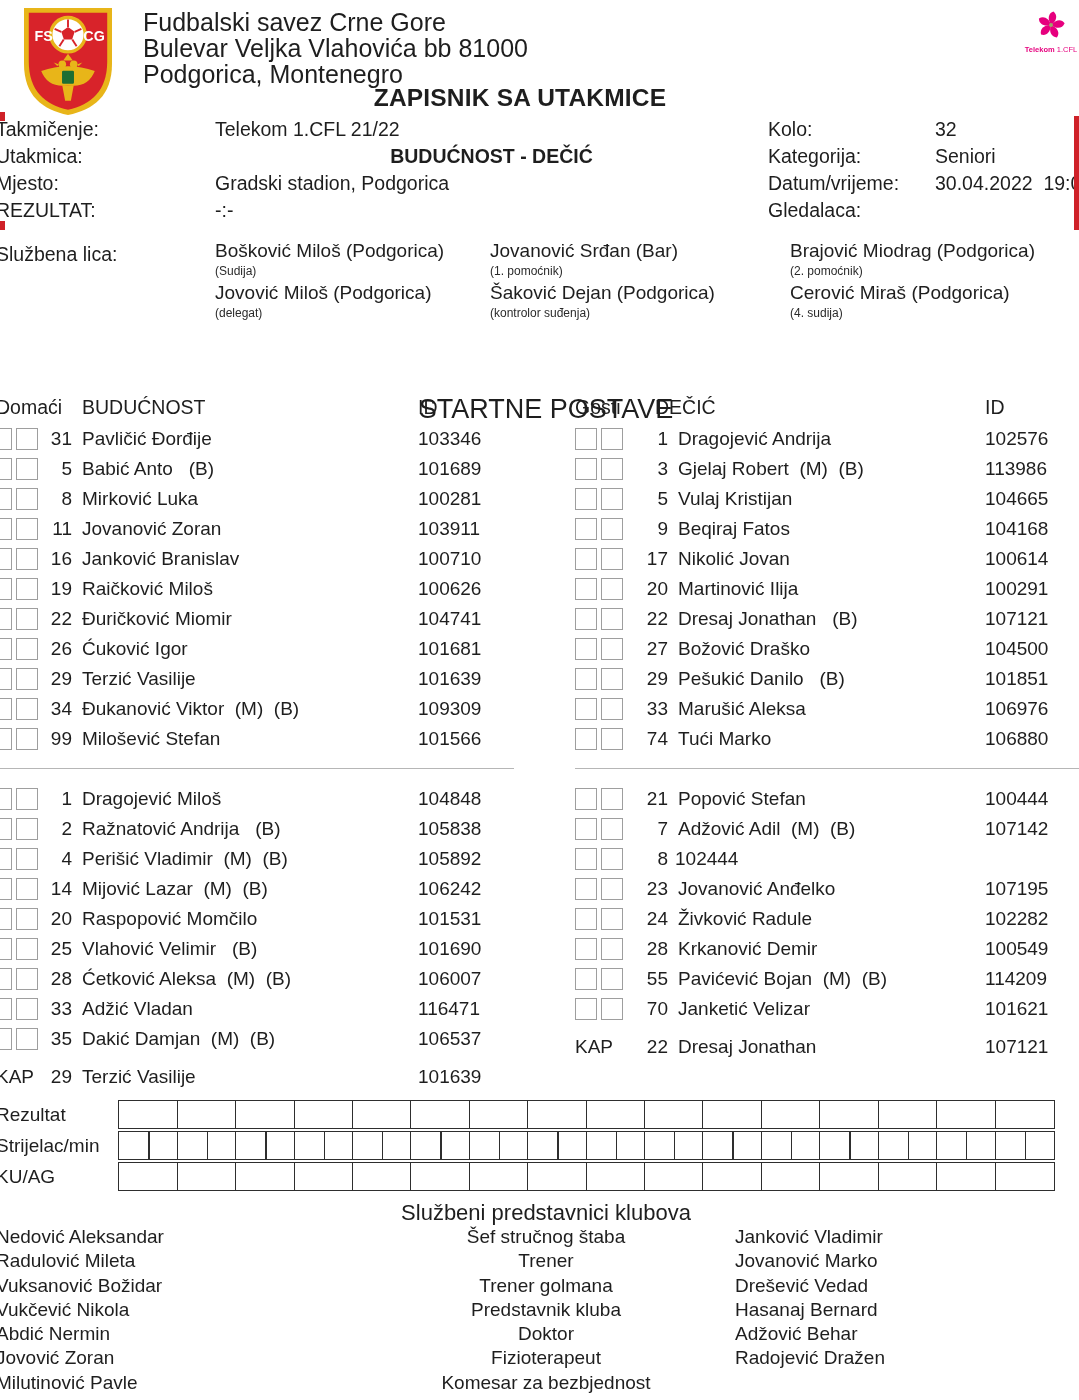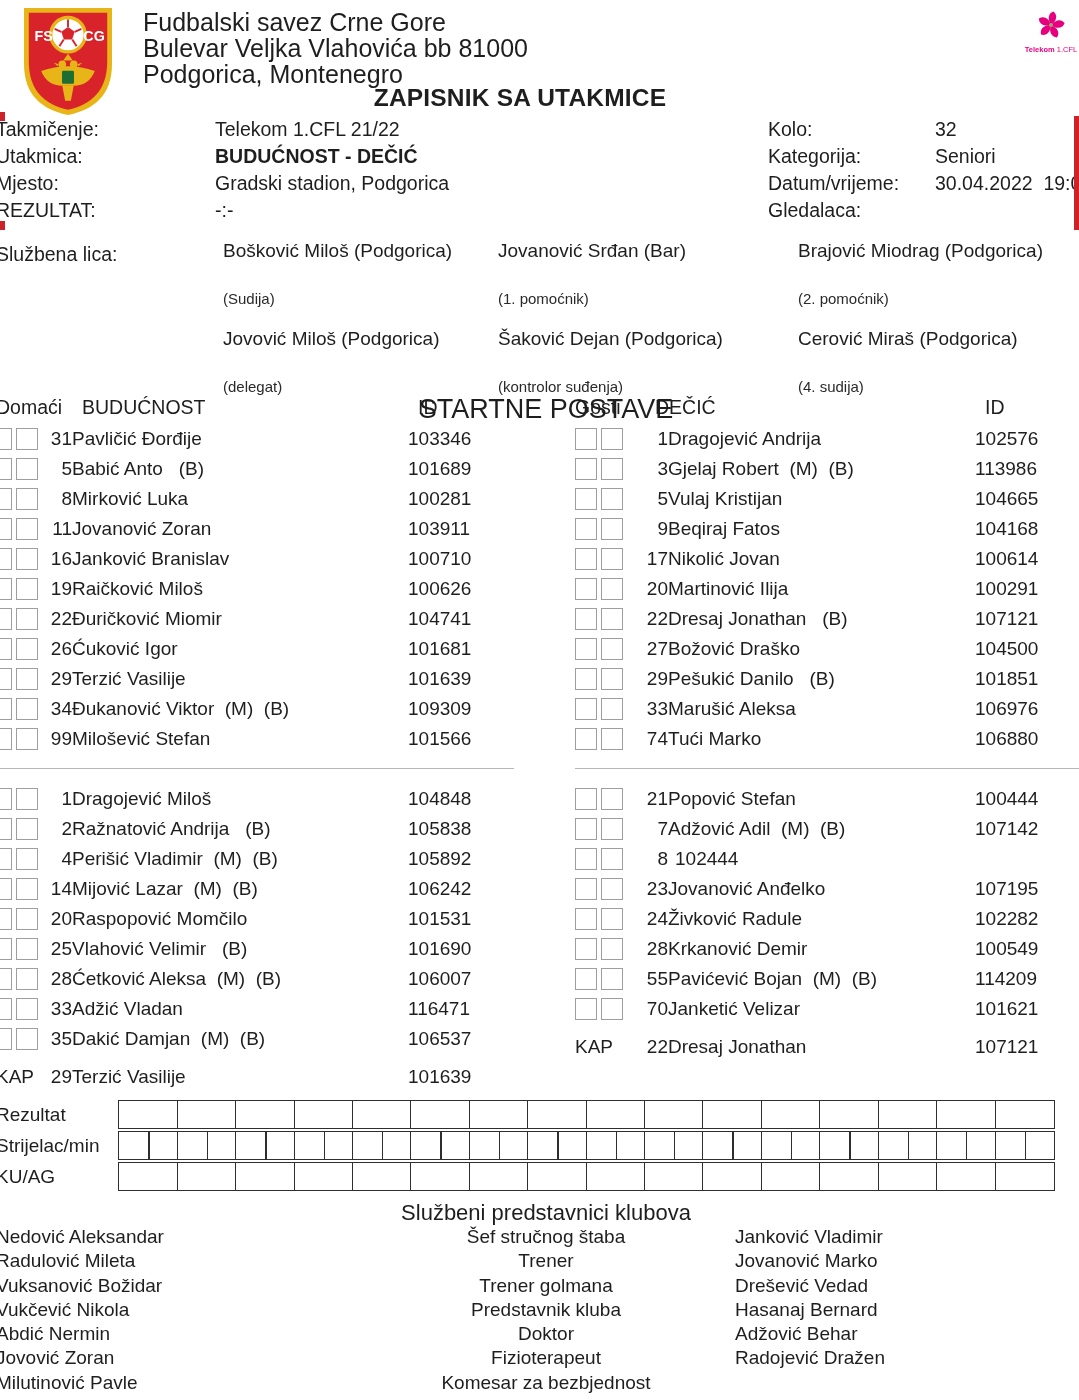--- a/index.html
+++ b/index.html
@@ -16,49 +16,49 @@
   #title{position:absolute;top:84px;left:526px;transform:translateX(-50%);
          font-size:24.5px;font-weight:bold;white-space:nowrap;letter-spacing:.2px;}
 
   
   #info{position:absolute;left:0;top:118px;width:1200px;}
   .irow{height:27px;display:flex;font-size:19.5px;align-items:flex-start;}
   .ilab{width:219px;padding-left:2px;flex:none;}
   .ival{width:553px;flex:none;white-space:pre;}
   .ilab2{width:167px;flex:none;}
   .ival2{flex:1;white-space:pre;}
-  .b{font-weight:bold;}
+  .b{font-weight:bold;text-align:center;}
 
   
   #off-label{position:absolute;left:2px;top:243px;font-size:19.5px;}
-  #off-grid{position:absolute;left:229px;top:240px;display:grid;
-            grid-template-columns:275px 300px 1fr;row-gap:20px;}
+  #off-grid{position:absolute;left:221px;top:240px;display:grid;
+            grid-template-columns:275px 300px 1fr;row-gap:2px;}
   .off-name{font-size:19px;line-height:22px;white-space:nowrap;}
-  .off-role{font-size:15px;line-height:18px;color:#2a2a2a;margin-top:28px;}
+  .off-role{font-size:12px;line-height:18px;color:#2a2a2a;}
 
   
   #sp-title{position:absolute;top:366px;left:552px;transform:translateX(-50%);
             font-size:27px;white-space:nowrap;margin-top:28px;}
   .ltable{position:absolute;top:396px;}
   #home-table{left:0;width:530px;}
   #away-table{left:581px;width:504px;}
   .thead{position:relative;height:28px;font-size:19.5px;}
   .thead span{position:absolute;top:0;white-space:nowrap;}
   .h-team{font-weight:normal;text-align:center;}
   .t-home .h-side{left:2px;} .t-home .h-team{left:88px;} .t-home .h-id{left:424px;}
   .t-away .h-side{left:0;}   .t-away .h-team{left:80px;} .t-away .h-id{left:410px;}
   .row{height:30px;display:flex;align-items:center;font-size:19px;}
   .cb{width:22px;height:22px;border:1px solid #9e9e9e;box-sizing:border-box;
       background:#fff;flex:none;}
   .t-home .cb1{margin-left:-4px;} .t-home .cb2{margin-left:4px;}
   .t-home .num{width:34px;} .t-home .nm{width:330px;} .t-home .pid{margin-left:6px;}
   .t-away .cb1{margin-left:0;} .t-away .cb2{margin-left:4px;}
   .t-away .num{width:45px;} .t-away .nm{width:300px;} .t-away .pid{margin-left:7px;}
   .num{text-align:right;flex:none;}
-  .nm{flex:none;white-space:pre;overflow:hidden;}
+  .nm{margin-left:10px;flex:none;white-space:pre;overflow:hidden;}
   .pid{flex:none;white-space:nowrap;text-align:center;}
   .sep{height:30px;position:relative;}
   .sep::after{content:'';position:absolute;left:0;top:14px;border-top:1px solid #b6b6b6;}
   .t-home .sep::after{right:10px;} .t-away .sep::after{right:0;}
   .kap{margin-top:8px;}
   .kap-label{flex:none;}
   .t-home .kap-label{padding-left:2px;width:42px;}
   .t-away .kap-label{width:48px;}
 
   

